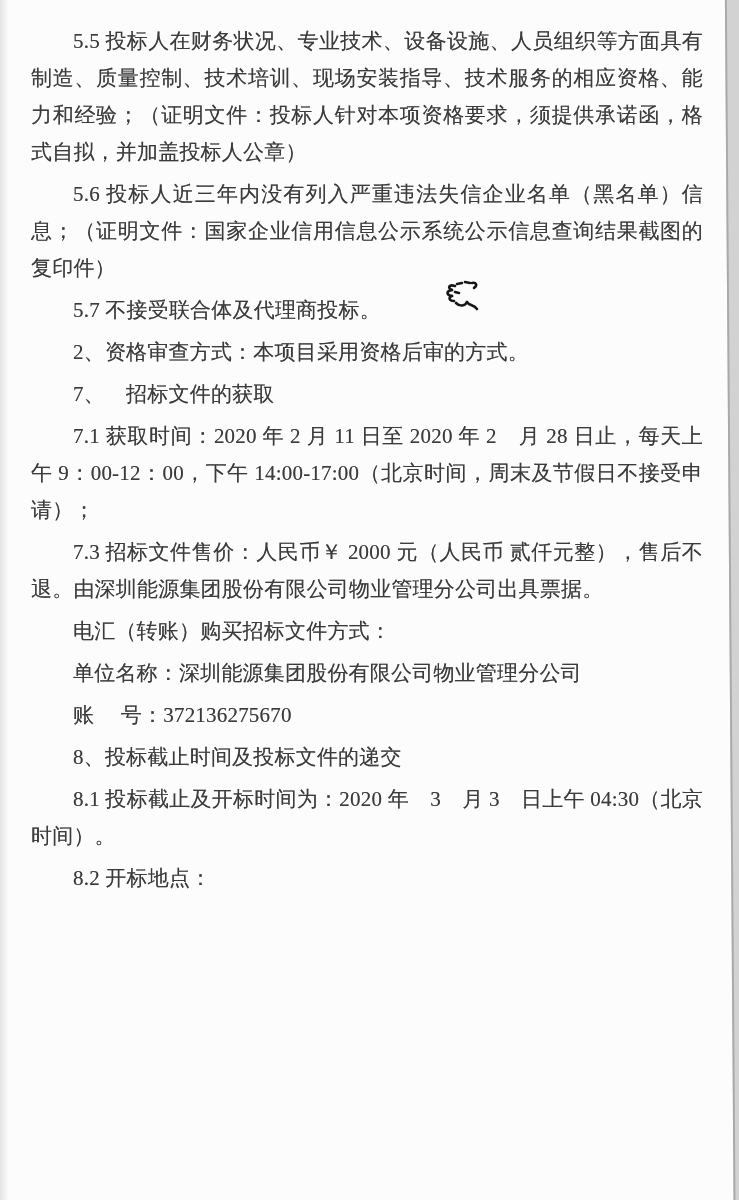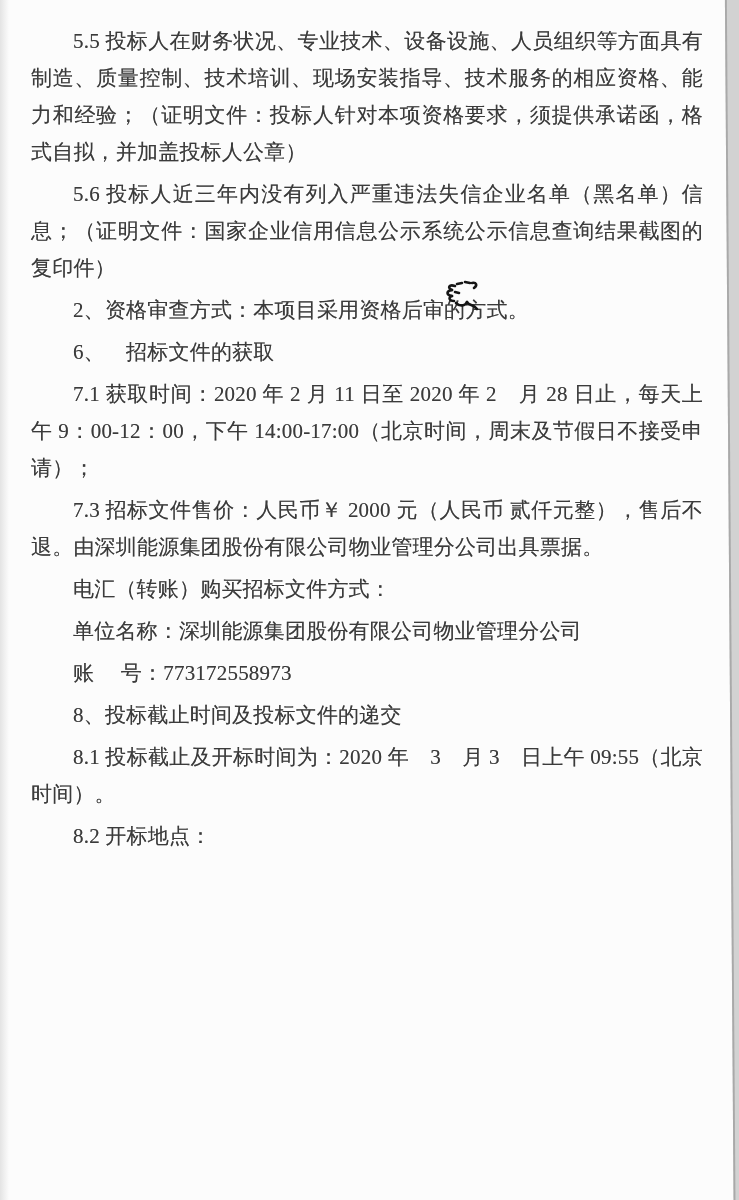--- a/index.html
+++ b/index.html
@@ -74,29 +74,30 @@
 
 <div class="page">
 
   <div class="edge-left"></div>
   <div class="edge-right"></div>
   <div class="edge-right-line"></div>
 
   <div class="content">
     <p>5.5 投标人在财务状况、专业技术、设备设施、人员组织等方面具有制造、质量控制、技术培训、现场安装指导、技术服务的相应资格、能力和经验；（证明文件：投标人针对本项资格要求，须提供承诺函，格式自拟，并加盖投标人公章）</p>
     <p>5.6 投标人近三年内没有列入严重违法失信企业名单（黑名单）信息；（证明文件：国家企业信用信息公示系统公示信息查询结果截图的复印件）</p>
+    <p>5.7 不接受联合体及代理商投标。</p>
     <p>2、资格审查方式：本项目采用资格后审的方式。</p>
-    <p>6、　招标文件的获取</p>
+    <p>7、　招标文件的获取</p>
     <p>7.1 获取时间：2020 年 2 月 11 日至 2020 年 2　月 28 日止，每天上午 9：00-12：00，下午 14:00-17:00（北京时间，周末及节假日不接受申请）；</p>
     <p>7.3 招标文件售价：人民币￥ 2000 元（人民币 贰仟元整），售后不退。由深圳能源集团股份有限公司物业管理分公司出具票据。</p>
     <p>电汇（转账）购买招标文件方式：</p>
     <p>单位名称：深圳能源集团股份有限公司物业管理分公司</p>
-    <p>账　 号：773172558973</p>
+    <p>账　 号：372136275670</p>
     <p>8、投标截止时间及投标文件的递交</p>
-    <p>8.1 投标截止及开标时间为：2020 年　3　月 3　日上午 09:55（北京时间）。</p>
+    <p>8.1 投标截止及开标时间为：2020 年　3　月 3　日上午 04:30（北京时间）。</p>
     <p>8.2 开标地点：</p>
 
   </div>
 
   <svg class="hand-cursor" viewBox="0 0 48 35">
 
     <path d="M15,7 C9,5 7,9 12,11"></path>
     <path d="M12,11 C6,12 6,16 12,17"></path>
     <path d="M12,17 C8,18 9,22 14,22"></path>
 

